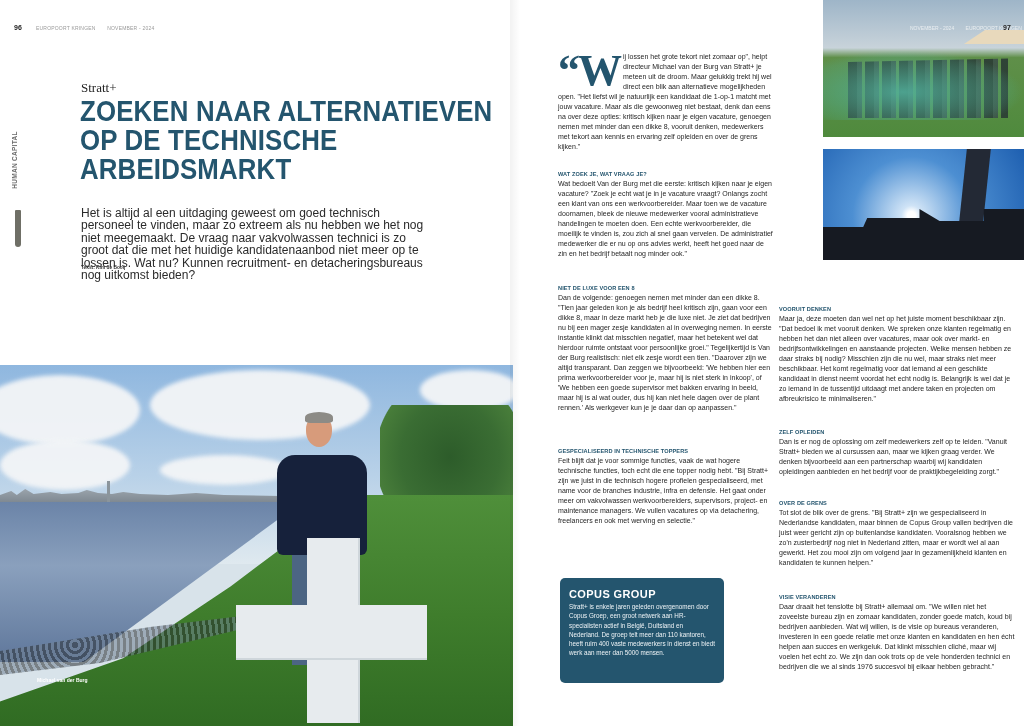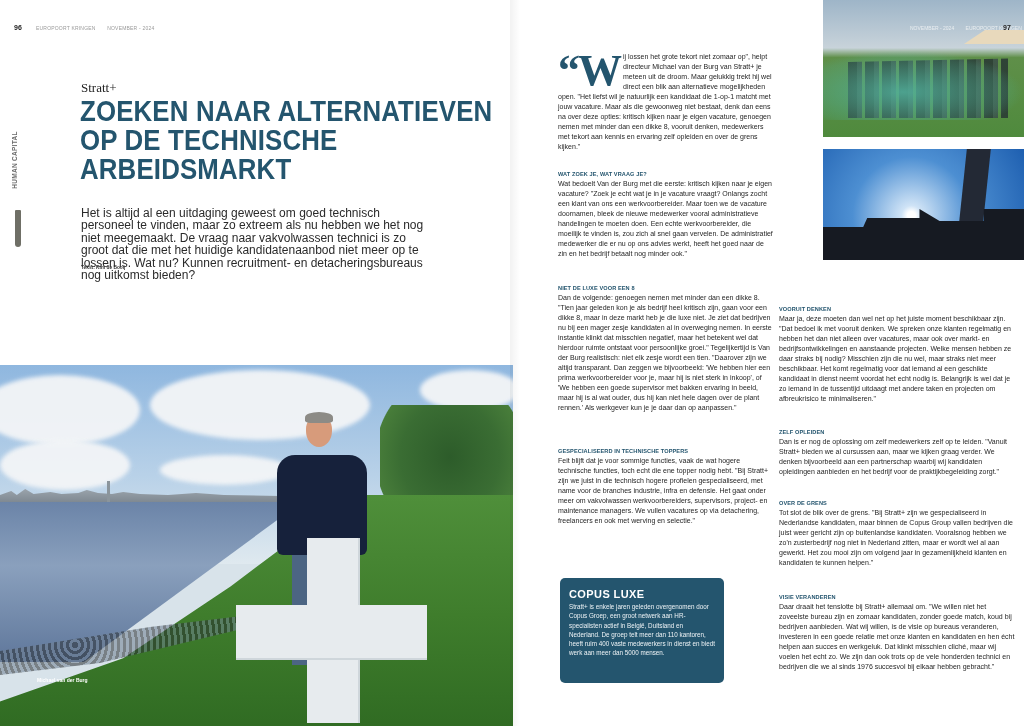--- a/index.html
+++ b/index.html
@@ -152,21 +152,21 @@
   <div class="col" style="left:558px; top:284px; width:215px;">
     <h3>NIET DE LUXE VOOR EEN 8</h3>
     <p>Dan de volgende: genoegen nemen met minder dan een dikke 8. "Tien jaar geleden kon je als bedrijf heel kritisch zijn, gaan voor een dikke 8, maar in deze markt heb je die luxe niet. Je ziet dat bedrijven nu bij een mager zesje kandidaten al in overweging nemen. In eerste instantie klinkt dat misschien negatief, maar het betekent wel dat hierdoor ruimte ontstaat voor persoonlijke groei." Tegelijkertijd is Van der Burg realistisch: niet elk zesje wordt een tien. "Daarover zijn we altijd transparant. Dan zeggen we bijvoorbeeld: 'We hebben hier een prima werkvoorbereider voor je, maar hij is niet sterk in inkoop', of 'We hebben een goede supervisor met bakken ervaring in beeld, maar hij is al wat ouder, dus hij kan niet hele dagen over de plant rennen.' Als werkgever kun je je daar dan op aanpassen."</p>
   </div>
   <div class="col" style="left:558px; top:447px; width:215px;">
     <h3>GESPECIALISEERD IN TECHNISCHE TOPPERS</h3>
     <p>Feit blijft dat je voor sommige functies, vaak de wat hogere technische functies, toch echt die ene topper nodig hebt. "Bij Stratt+ zijn we juist in die technisch hogere profielen gespecialiseerd, met name voor de branches industrie, infra en defensie. Het gaat onder meer om vakvolwassen werkvoorbereiders, supervisors, project- en maintenance managers. We vullen vacatures op via detachering, freelancers en ook met werving en selectie."</p>
   </div>
 
   <div class="box">
-    <h4>COPUS LUXE</h4>
+    <h4>COPUS GROUP</h4>
     <p>Stratt+ is enkele jaren geleden overgenomen door Copus Groep, een groot netwerk aan HR-specialisten actief in België, Duitsland en Nederland. De groep telt meer dan 110 kantoren, heeft ruim 400 vaste medewerkers in dienst en biedt werk aan meer dan 5000 mensen.</p>
   </div>
 
   <div class="col" style="left:779px; top:305px; width:238px;">
     <h3>VOORUIT DENKEN</h3>
     <p>Maar ja, deze moeten dan wel net op het juiste moment beschikbaar zijn. "Dat bedoel ik met vooruit denken. We spreken onze klanten regelmatig en hebben het dan niet alleen over vacatures, maar ook over markt- en bedrijfsontwikkelingen en aanstaande projecten. Welke mensen hebben ze daar straks bij nodig? Misschien zijn die nu wel, maar straks niet meer beschikbaar. Het komt regelmatig voor dat iemand al een geschikte kandidaat in dienst neemt voordat het echt nodig is. Belangrijk is wel dat je zo iemand in de tussentijd uitdaagt met andere taken en projecten om afbreukrisico te minimaliseren."</p>
   </div>
   <div class="col" style="left:779px; top:428px; width:238px;">
     <h3>ZELF OPLEIDEN</h3>
     <p>Dan is er nog de oplossing om zelf medewerkers zelf op te leiden. "Vanuit Stratt+ bieden we al cursussen aan, maar we kijken graag verder. We denken bijvoorbeeld aan een partnerschap waarbij wij kandidaten opleidingen aanbieden en het bedrijf voor de praktijkbegeleiding zorgt."</p>

